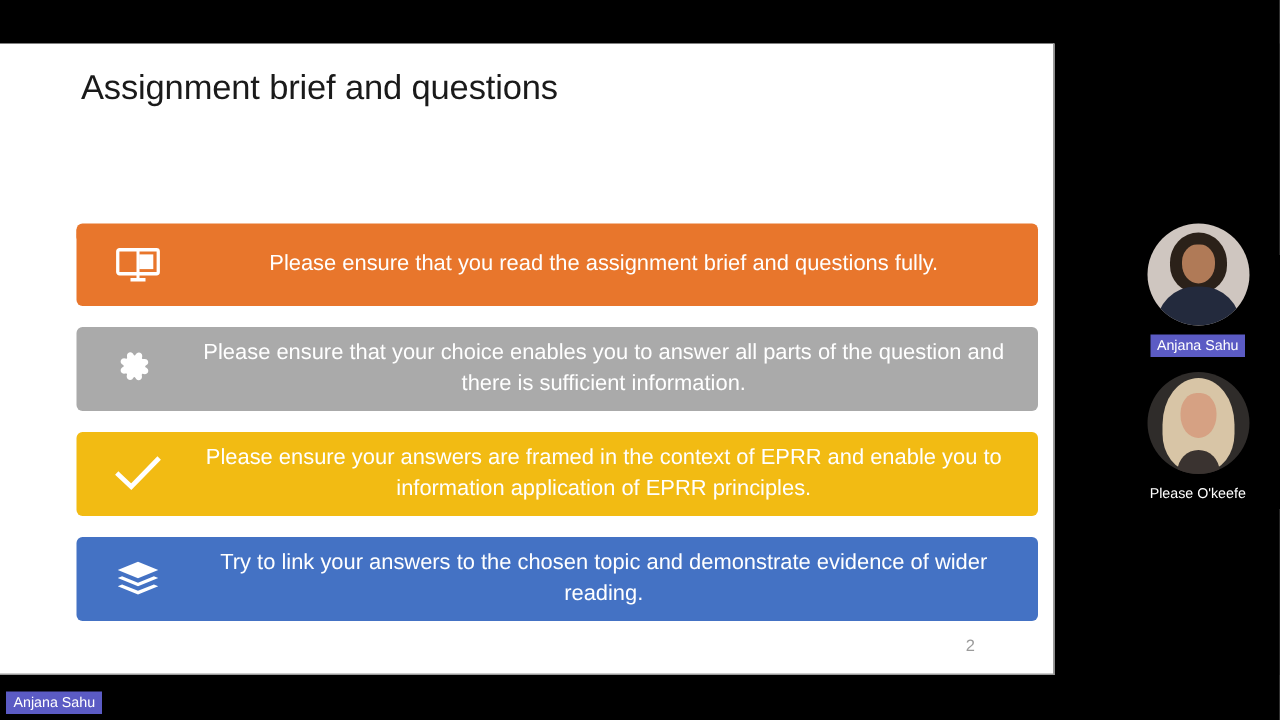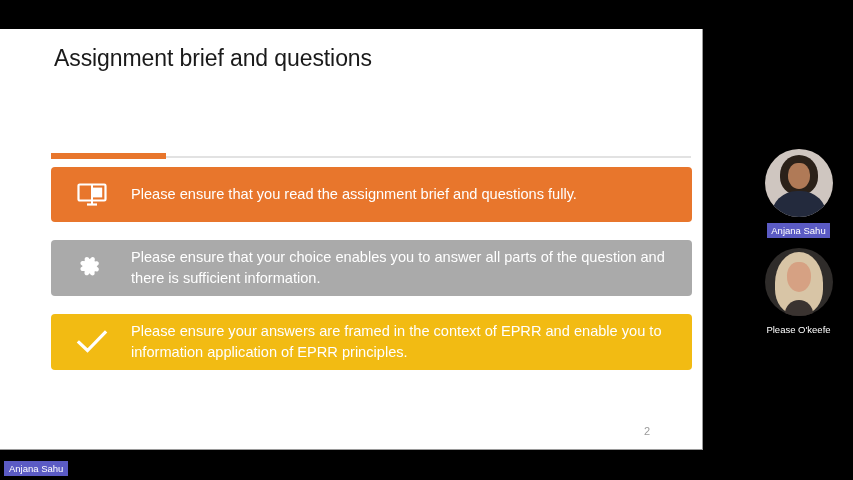--- a/index.html
+++ b/index.html
@@ -29,20 +29,21 @@
     position: absolute;
     left: 0;
     top: 29px;
     width: 703px;
     height: 421px;
     background: #ffffff;
     border-right: 1px solid #9a9a9a;
     border-bottom: 1px solid #9a9a9a;
     box-sizing: border-box;
     overflow: hidden;
+    text-align: center;
   }
 
   #slide-title {
     position: absolute;
     left: 54px;
     top: 16px;
     font-size: 23px;
     font-weight: 400;
     color: #1a1a1a;
     letter-spacing: -0.1px;
@@ -80,21 +81,20 @@
   .callout {
     position: relative;
     box-sizing: border-box;
     width: 641px;
     min-height: 55px;
     border-radius: 4px;
     margin-bottom: 14px;
     display: flex;
     align-items: center;
     padding: 7px 14px 7px 12px;
-    margin-top: 18px;
   }
   .callout .callout-icon {
     flex: 0 0 58px;
     height: 40px;
     display: flex;
     align-items: center;
     justify-content: center;
   }
   .callout .callout-icon svg {
     display: block;
@@ -268,20 +268,30 @@
 
       <div class="callout c-gold">
         <span class="callout-icon">
           <svg width="32" height="26" viewBox="0 0 32 26" fill="none">
             <path d="M3 13.5 L11.5 21.5 L29 3.5" stroke="#ffffff" stroke-width="3.2" stroke-linecap="square" stroke-linejoin="miter"></path>
           </svg>
         </span>
         <span class="callout-text">Please ensure your answers are framed in the context of EPRR and enable you to information application of EPRR principles.</span>
       </div>
 
+      <div class="callout c-blue">
+        <span class="callout-icon">
+          <svg width="30" height="26" viewBox="0 0 30 26" fill="none">
+            <path d="M15 1.5 L28.5 7 L15 12.5 L1.5 7 Z" fill="#ffffff"></path>
+            <path d="M4.4 11.2 L15 15.5 L25.6 11.2 L28.5 12.4 L15 17.9 L1.5 12.4 Z" fill="#ffffff"></path>
+            <path d="M4.4 16.6 L15 20.9 L25.6 16.6 L28.5 17.8 L15 23.3 L1.5 17.8 Z" fill="#ffffff"></path>
+          </svg>
+        </span>
+        <span class="callout-text">Try to link your answers to the chosen topic and demonstrate evidence of wider reading.</span>
+      </div>
 
     </div>
 
     <div id="slide-page-number">2</div>
   </div>
 
   <div id="participant-rail">
 
     <div class="participant-tile" id="participant-tile-0">
       <div class="avatar avatar-0">

